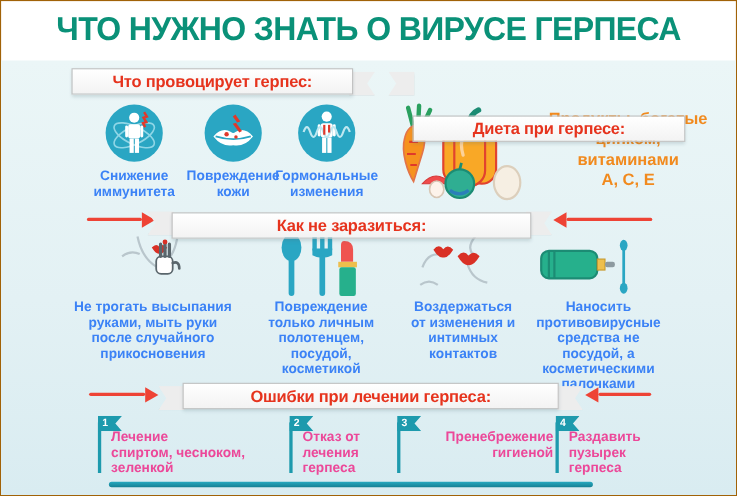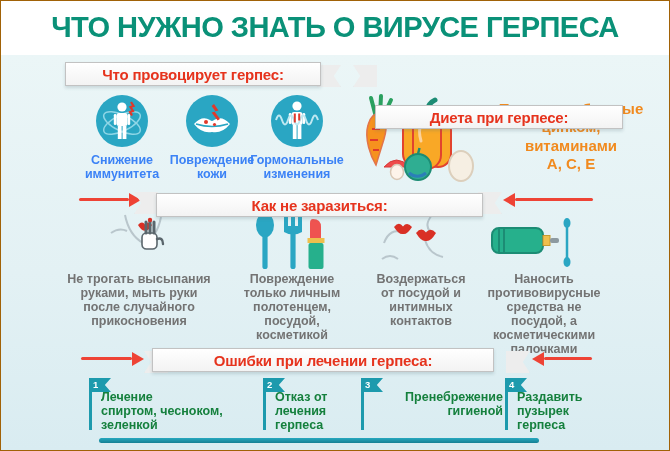--- a/index.html
+++ b/index.html
@@ -23,26 +23,26 @@
   .pitem{position:absolute;width:116px;top:93px;text-align:center;}
   .pitem svg{display:block;margin:0 auto;}
   .pitem .plabel{margin-top:5px;font-size:12.5px;line-height:1.14;font-weight:700;color:#3b82f6;}
   .p1{left:63px;} .p2{left:153px;} .p3{left:238px;}
   
   .veggies{position:absolute;left:350px;top:86px;}
   .diet-text{position:absolute;left:476px;top:99px;width:188px;text-align:center;color:#f18a1e;font-size:15px;line-height:1.22;font-weight:700;}
   
   .qicon{position:absolute;}
   .qi1{left:108px;top:212px;} .qi2{left:250px;top:210px;} .qi3{left:379px;top:212px;} .qi4{left:487px;top:214px;}
-  .qtext{position:absolute;top:271px;text-align:center;color:#737373;font-size:12.5px;line-height:14px;font-weight:700;}
+  .qtext{position:absolute;top:271px;text-align:center;color:#3b82f6;font-size:12.5px;line-height:14px;font-weight:700;}
   .qt1{left:42px;width:192px;} .qt2{left:237px;width:108px;} .qt3{left:364px;width:112px;} .qt4{left:486px;width:114px;}
   
   .flag{position:absolute;top:377px;width:22px;height:14px;background:#1d9aad;clip-path:polygon(0 0,100% 0,72% 50%,100% 100%,0 100%);color:#fff;font-size:9.5px;font-weight:700;line-height:14px;padding-left:4px;box-sizing:border-box;z-index:2;}
   .pole{position:absolute;top:383px;width:2.5px;height:46px;background:#1d9aad;z-index:1;}
-  .mtext{position:absolute;top:389px;text-align:left;color:#15803d;font-size:12.5px;line-height:14px;font-weight:700;}
+  .mtext{position:absolute;top:389px;text-align:left;color:#ec4899;font-size:12.5px;line-height:14px;font-weight:700;}
   .f1{left:88px;} .f2{left:262px;} .f3{left:360px;} .f4{left:504px;}
   .mt1{left:100px;width:150px;} .mt2{left:274px;width:96px;} .mt3{left:372px;width:130px;text-align:right;} .mt4{left:516px;width:96px;}
   .bottom-bar{position:absolute;left:98px;top:437px;width:440px;height:5px;border-radius:3px;background:linear-gradient(#27a9bf,#157f93);}
 </style>
 </head>
 <body>
 
 <div class="canvas">
   <h1 class="title">ЧТО НУЖНО ЗНАТЬ О ВИРУСЕ ГЕРПЕСА</h1>
   <div class="content-bg"></div>
@@ -175,37 +175,37 @@
   <div class="qtext qt1 ml">Не трогать высыпания
 руками, мыть руки
 после случайного
 прикосновения</div>
   <div class="qtext qt2 ml">Повреждение
 только личным
 полотенцем,
 посудой,
 косметикой</div>
   <div class="qtext qt3 ml">Воздержаться
-от посудой и
+от изменения и
 интимных
 контактов</div>
   <div class="qtext qt4 ml">Наносить
 противовирусные
 средства не
 посудой, а
 косметическими
 палочками</div>
 
   <div class="aline" style="left:80px;top:356px;width:51px;"></div>
   <div class="ahead r" style="left:131px;top:351px;"></div>
   <div class="ahead l" style="left:531px;top:351px;"></div>
   <div class="aline" style="left:543px;top:356px;width:48px;"></div>
   <div class="fold left" style="left:143px;top:350px;"></div>
   <div class="fold right" style="left:505px;top:350px;"></div>
-  <div class="ribbon" style="left:151px;top:347px;width:340px;">
+  <div class="ribbon" style="left:165px;top:347px;width:340px;">
     <span>Ошибки при лечении герпеса:</span>
   </div>
 
   <div class="flag f1">1</div>
   <div class="pole f1"></div>
   <div class="mtext mt1 ml">Лечение
 спиртом, чесноком,
 зеленкой</div>
 
   <div class="flag f2">2</div>

